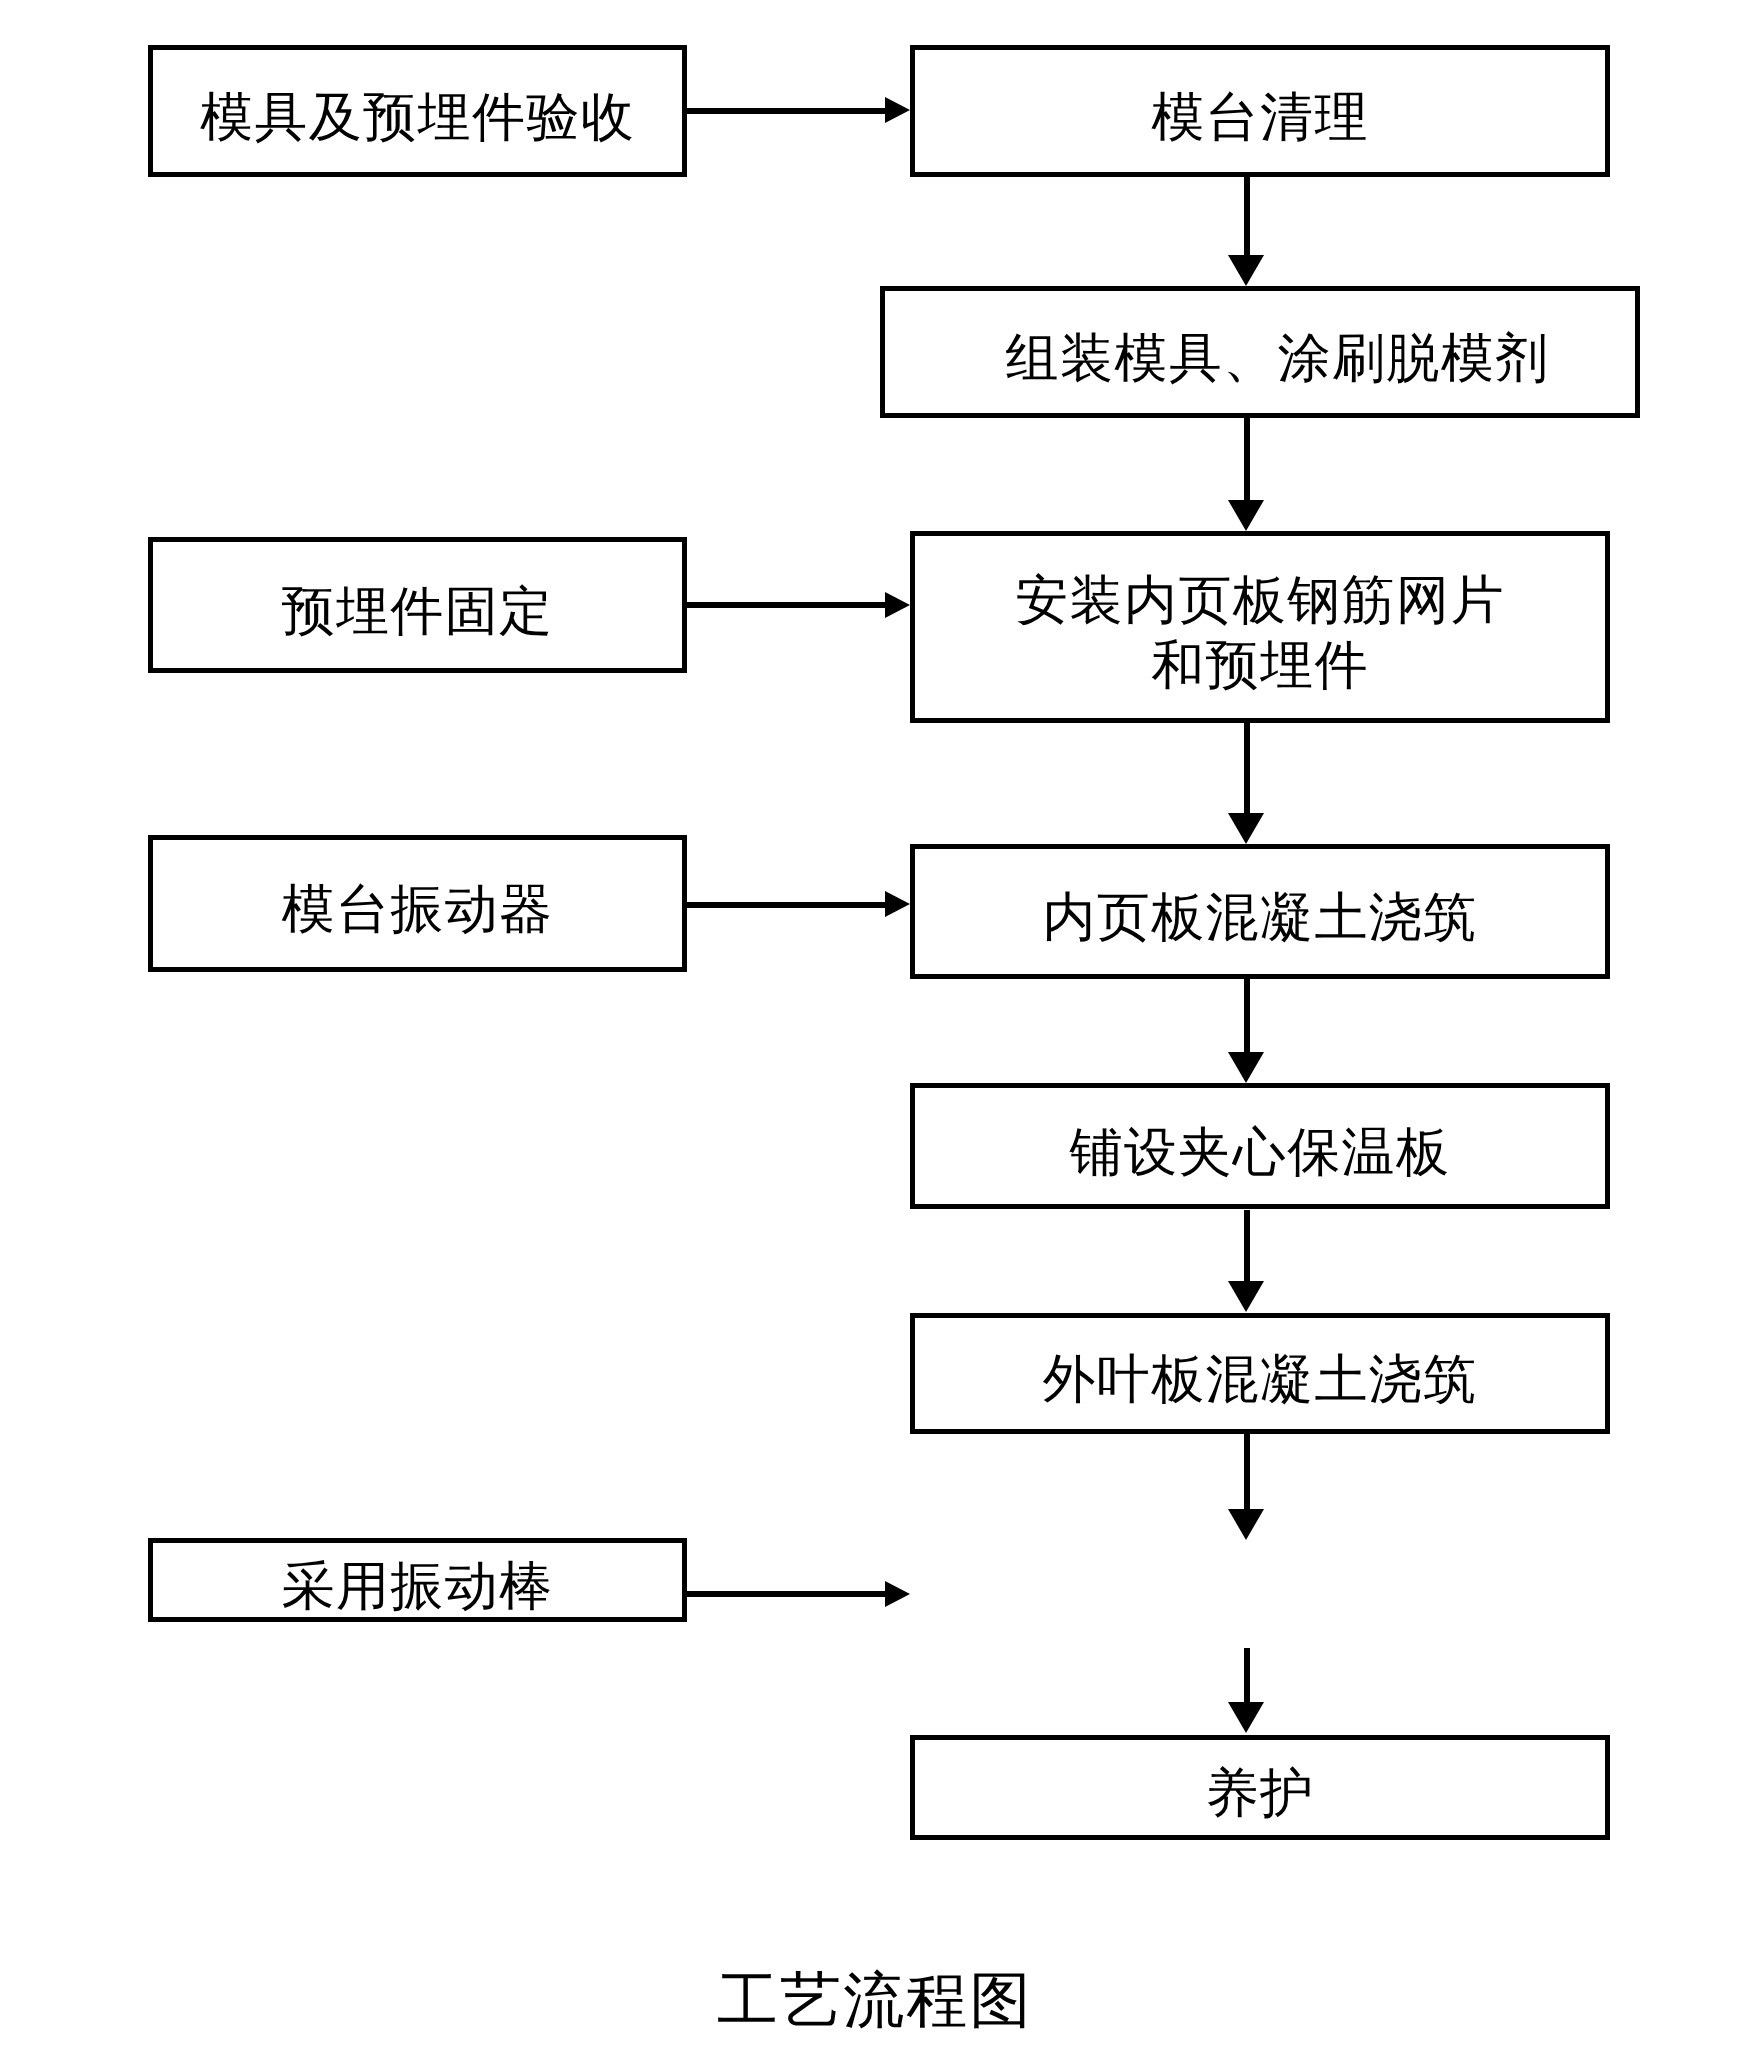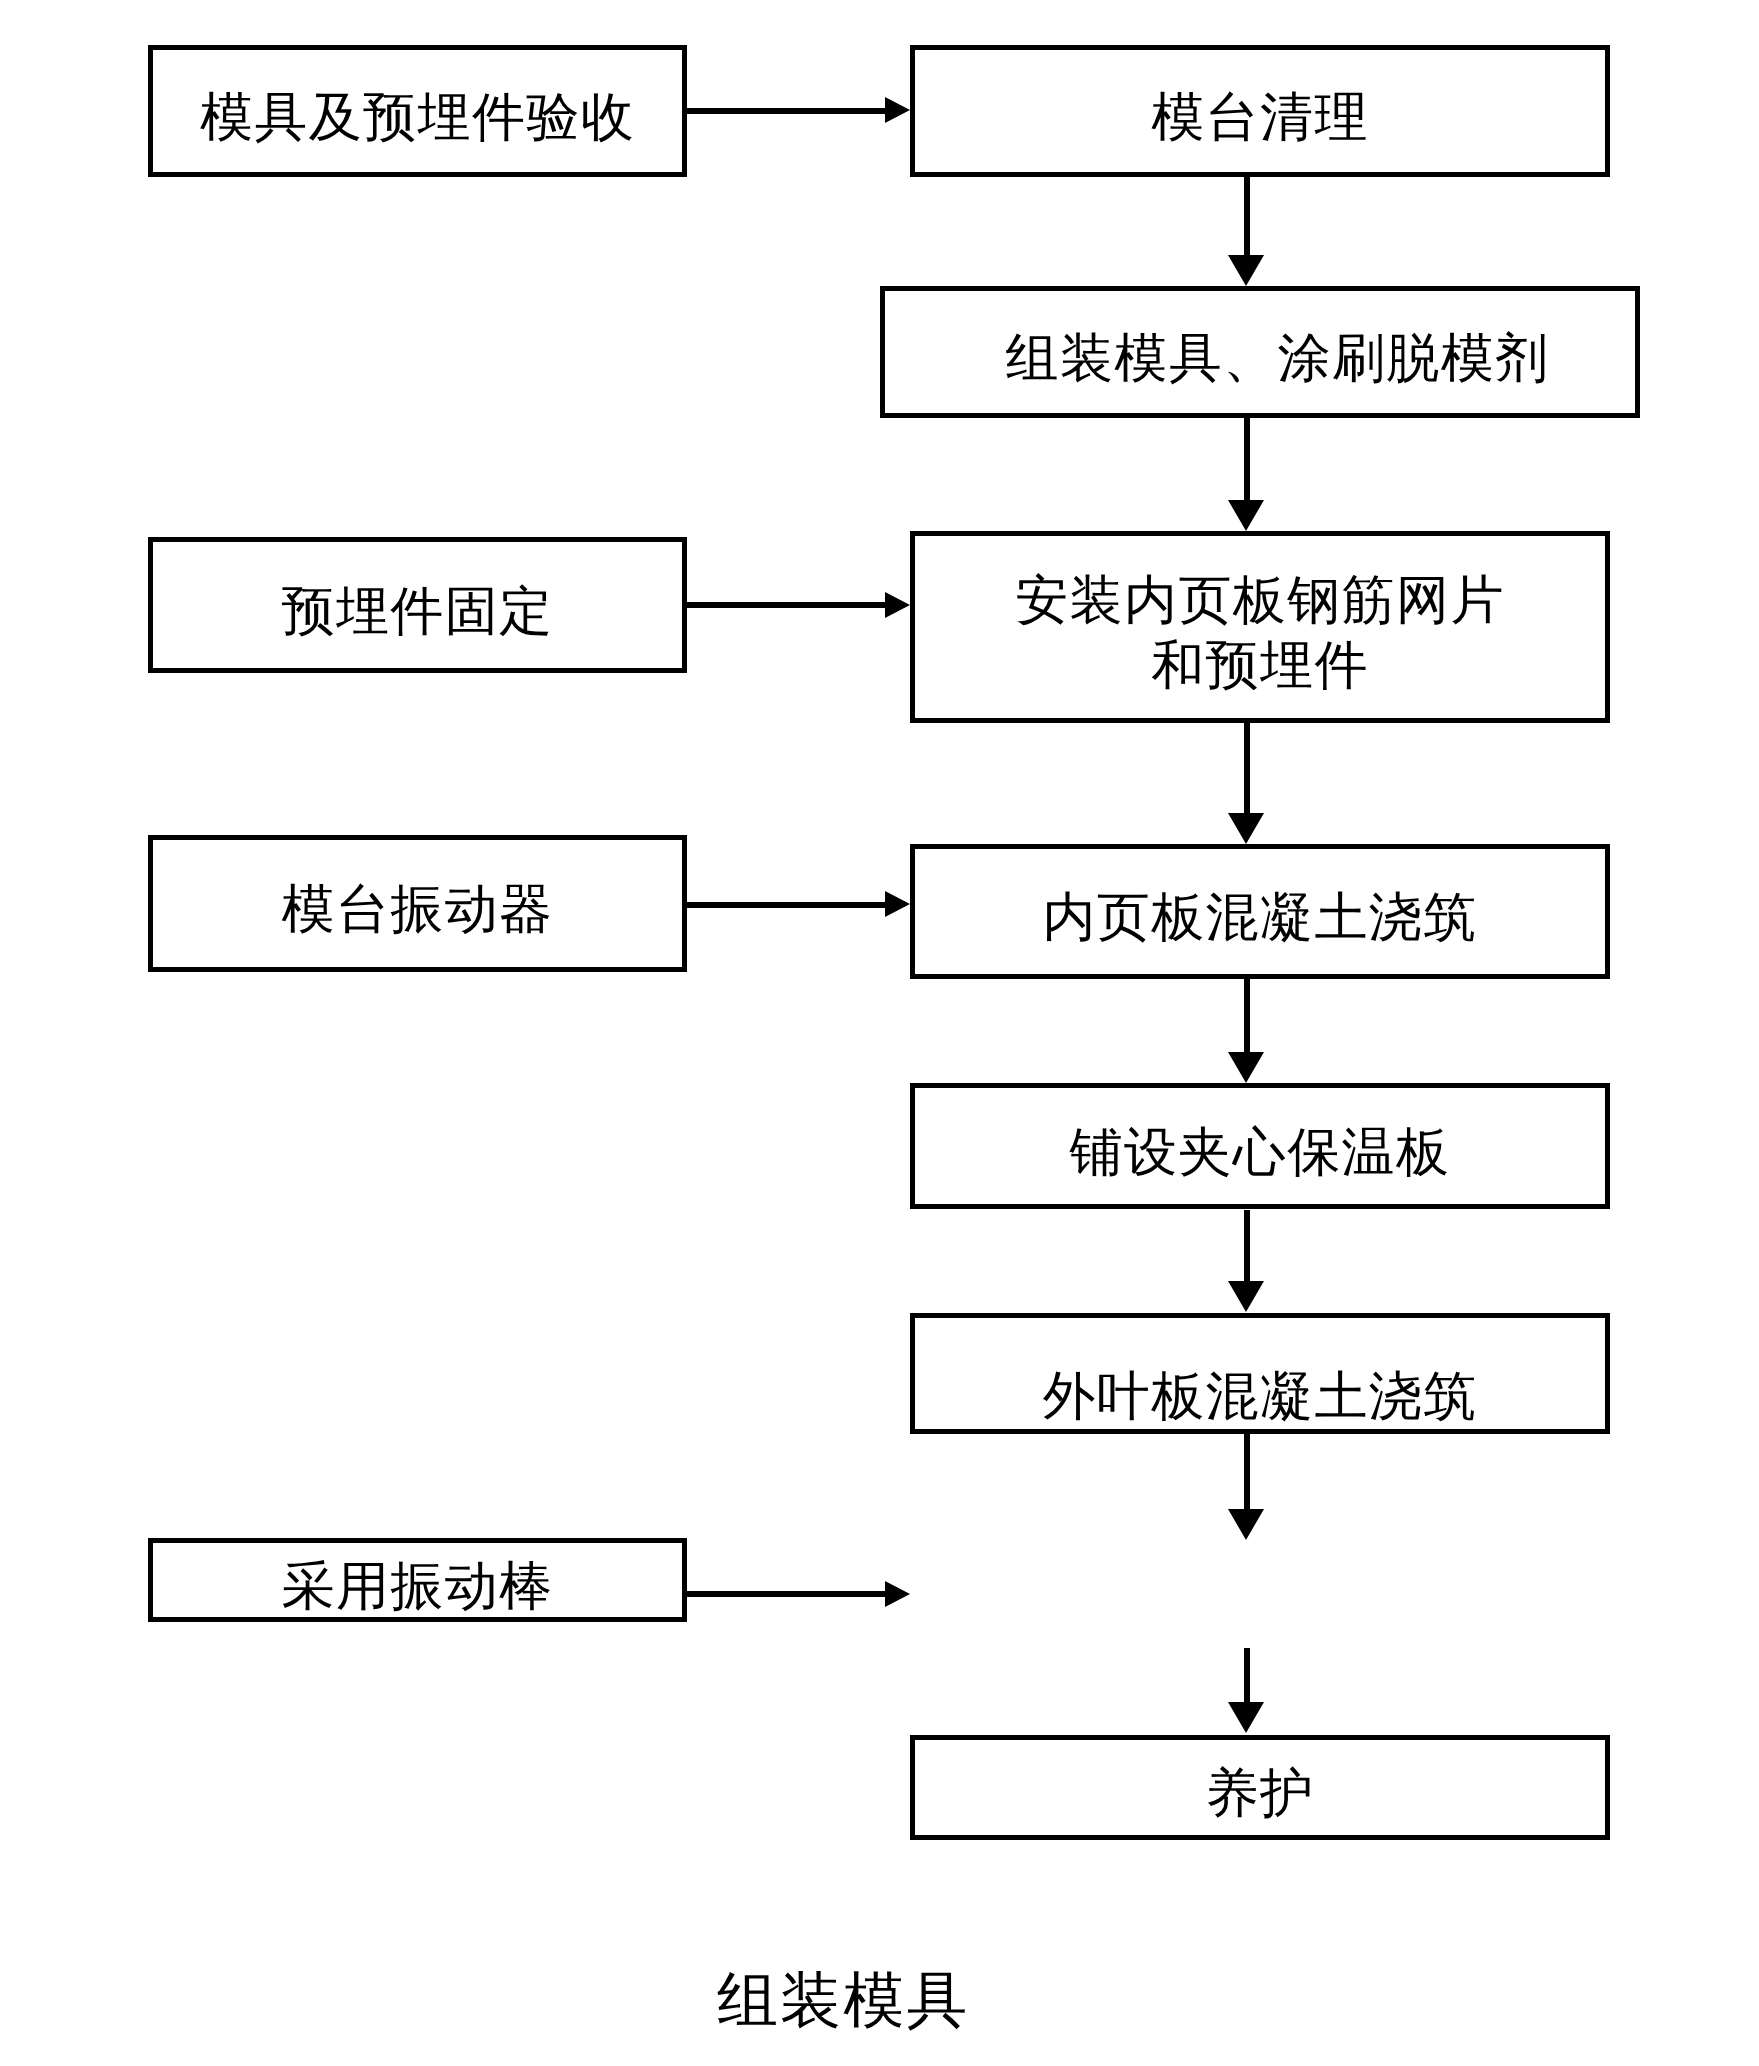--- a/index.html
+++ b/index.html
@@ -109,21 +109,21 @@
   </div>
 
   <div class="node" style="left:910px; top:844px; width:700px; height:135px;">
     <span class="label">内页板混凝土浇筑</span>
   </div>
 
   <div class="node" style="left:910px; top:1083px; width:700px; height:126px;">
     <span class="label">铺设夹心保温板</span>
   </div>
 
-  <div class="node" style="left:910px; top:1313px; width:700px; height:121px;align-items:flex-end;">
+  <div class="node" style="left:910px; top:1313px; width:700px; height:121px;">
     <span class="label">外叶板混凝土浇筑</span>
   </div>
 
 
   <div class="node" style="left:910px; top:1735px; width:700px; height:105px;">
     <span class="label">养护</span>
   </div>
 
   <div class="hline" style="left:686px; top:108px; width:199px;"></div>
   <div class="arrow-right" style="left:885px; top:97px;"></div>
@@ -151,16 +151,16 @@
 
   <div class="vline" style="left:1244px; top:1210px; width:5.7px; height:74px;"></div>
   <div class="arrow-down" style="left:1228px; top:1281px;"></div>
 
   <div class="vline" style="left:1244px; top:1434px; width:5.7px; height:77px;"></div>
   <div class="arrow-down" style="left:1228px; top:1509px;"></div>
 
   <div class="vline" style="left:1244px; top:1648px; width:5.7px; height:57px;"></div>
   <div class="arrow-down" style="left:1228px; top:1702px;"></div>
 
-  <div class="diagram-title" style="left:717px; top:1960px;">组装模具</div>
+  <div class="diagram-title" style="left:717px; top:1960px;">工艺流程图</div>
 
 </div>
 
 
 </body></html>

